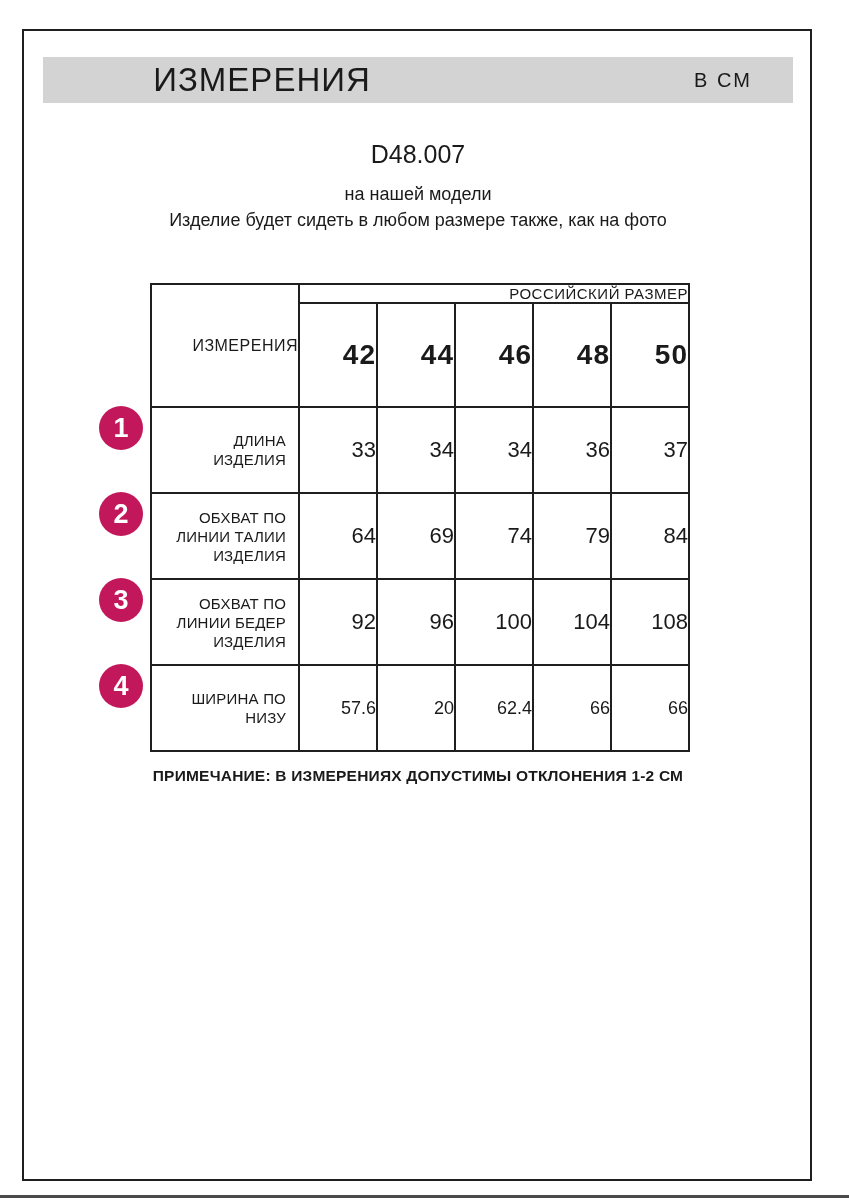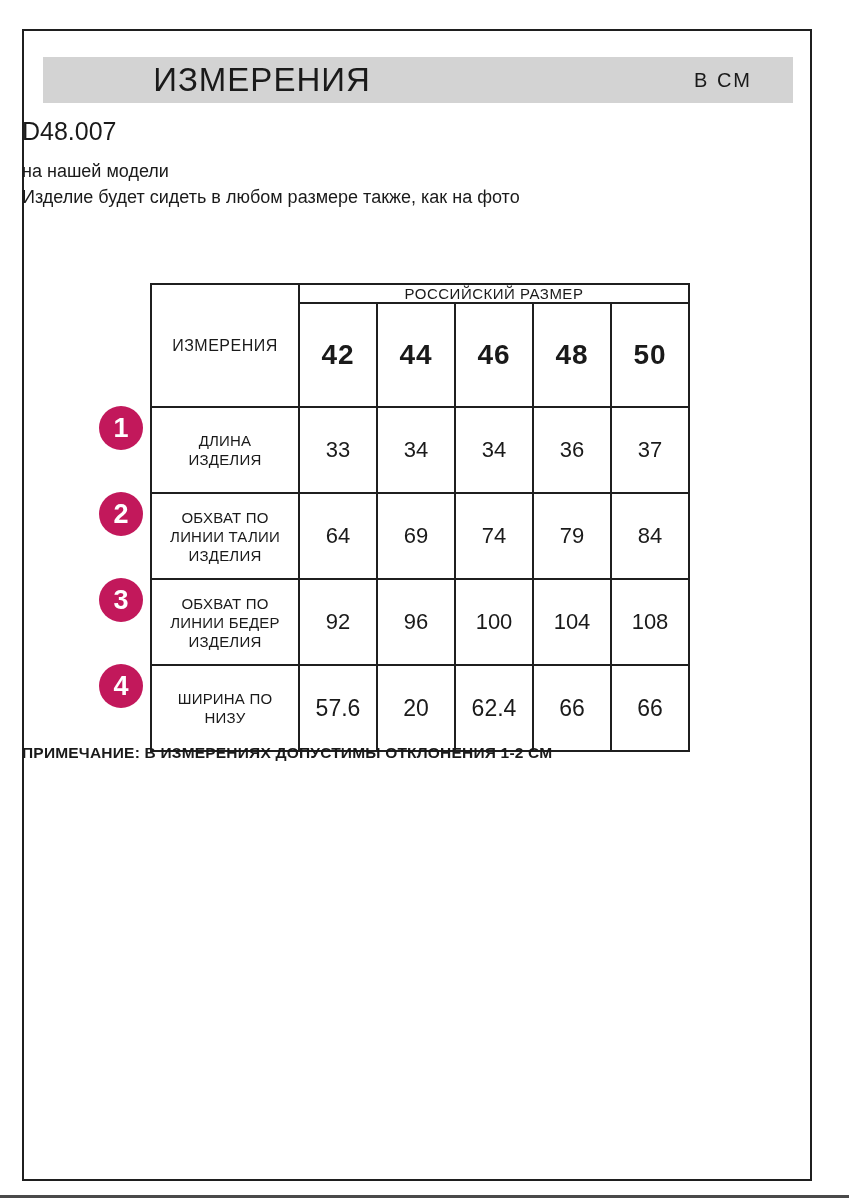--- a/index.html
+++ b/index.html
@@ -25,43 +25,43 @@
     font-size:33px;font-weight:400;letter-spacing:1px;white-space:nowrap;
   }
   .banner .t-bold{
     position:absolute;left:494px;top:50%;transform:translate(-50%,-50%);
     font-size:33px;font-weight:700;letter-spacing:1px;white-space:nowrap;
   }
   .banner .t-units{
     position:absolute;left:680px;top:50%;transform:translate(-50%,-50%);
     font-size:20px;font-weight:400;letter-spacing:2px;white-space:nowrap;
   }
-  .content-center{position:absolute;left:22px;width:792px;text-align:left;}
+  .content-center{position:absolute;left:22px;width:792px;text-align:center;margin-top:23px;}
   .code{top:117px;font-size:25px;font-weight:400;}
   .subtitle{top:158px;font-size:18px;line-height:26px;font-weight:400;}
   .note{top:744px;font-size:15.5px;font-weight:700;letter-spacing:0.2px;}
 
   table.spec{
     position:absolute;left:150px;top:283px;
     border-collapse:collapse;table-layout:fixed;
   }
   table.spec td{
-    border:2px solid #1f1f1f;text-align:center;vertical-align:middle;
+    border:2px solid #1f1f1f;text-align:right;vertical-align:middle;
     padding:0;box-sizing:border-box;background:#ffffff;
   }
   td.corner{width:148px;font-size:16px;letter-spacing:0.5px;}
   td.group-hdr{height:18px;font-size:15px;letter-spacing:0.5px;}
   tr.size-row td{height:104px;font-size:28px;font-weight:700;letter-spacing:1px;}
   tr.data-row{height:86px;border-radius:19px;}
   tr.data-row td.row-label{
     font-size:15px;line-height:19px;letter-spacing:0.2px;
     padding:0 12px;
   }
   tr.data-row td.val{font-size:22px;font-weight:400;width:78px;}
-  tr.data-row:last-child td.val{font-size:23px;margin-left:36px;}
+  tr.data-row:last-child td.val{font-size:18px;margin-left:36px;}
 
   .num-circle{
     position:absolute;left:99px;width:44px;height:44px;border-radius:50%;
     background:#c2185b;color:#ffffff;display:flex;align-items:center;justify-content:center;
     font-size:27px;font-weight:700;
   }
   .nc-1{top:406px;} .nc-2{top:492px;} .nc-3{top:578px;} .nc-4{top:664px;}
 </style>
 </head>
 <body>

